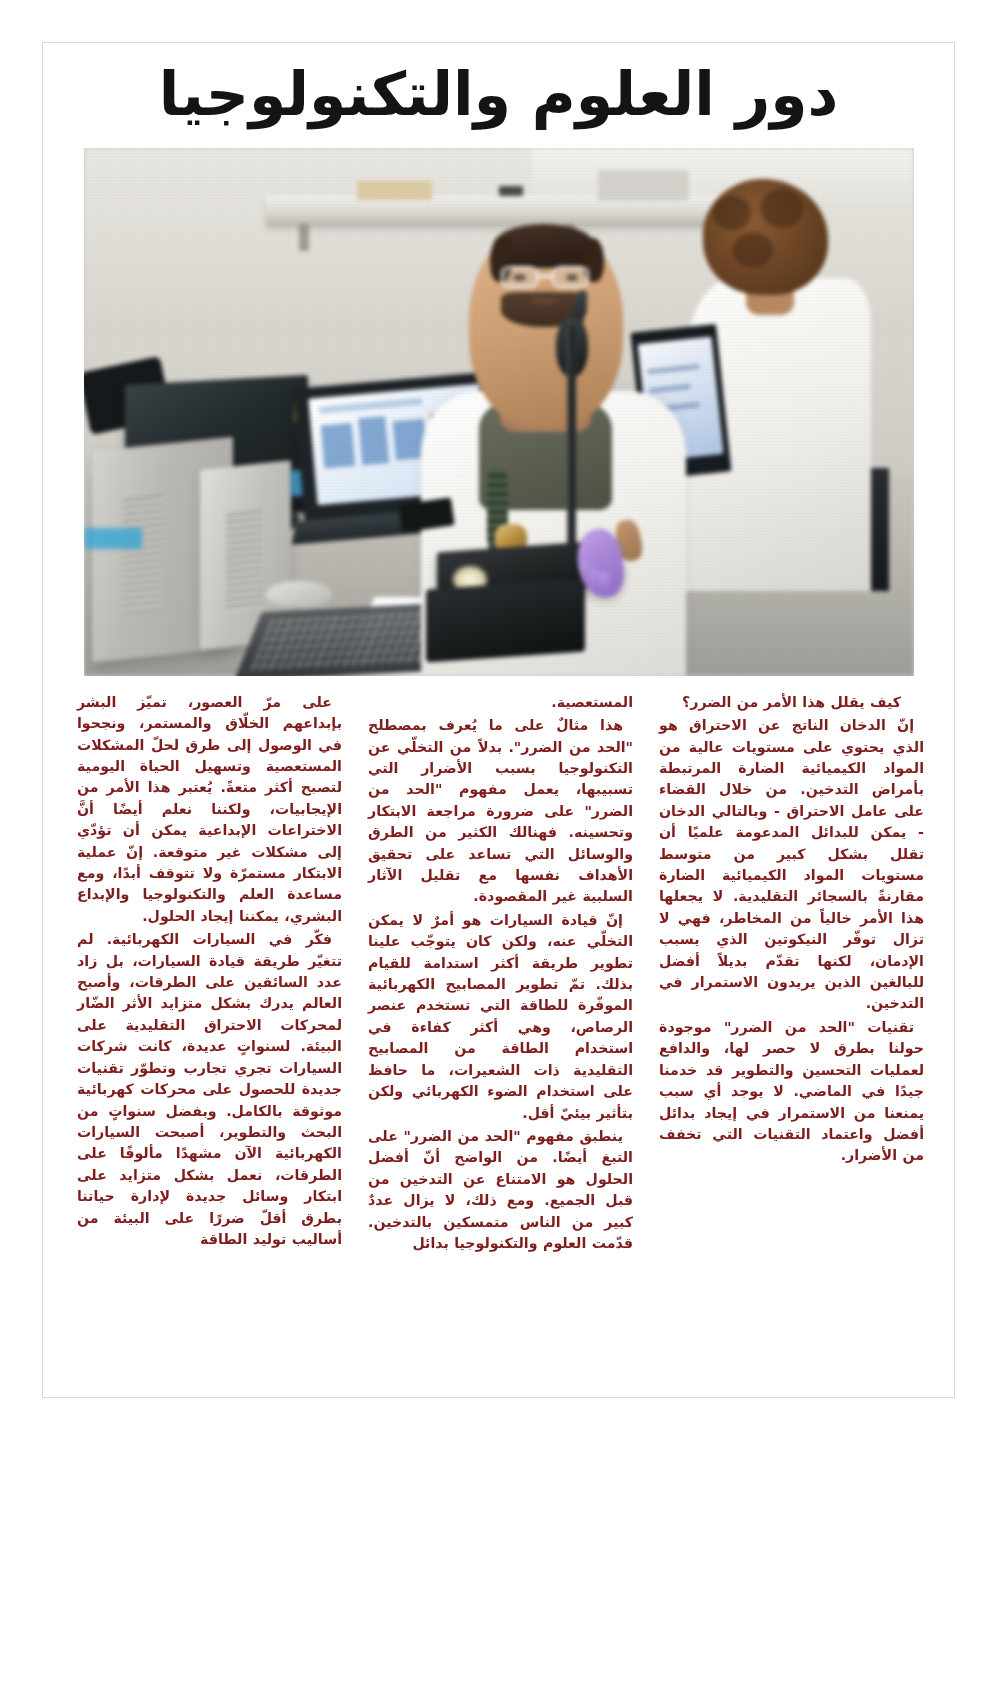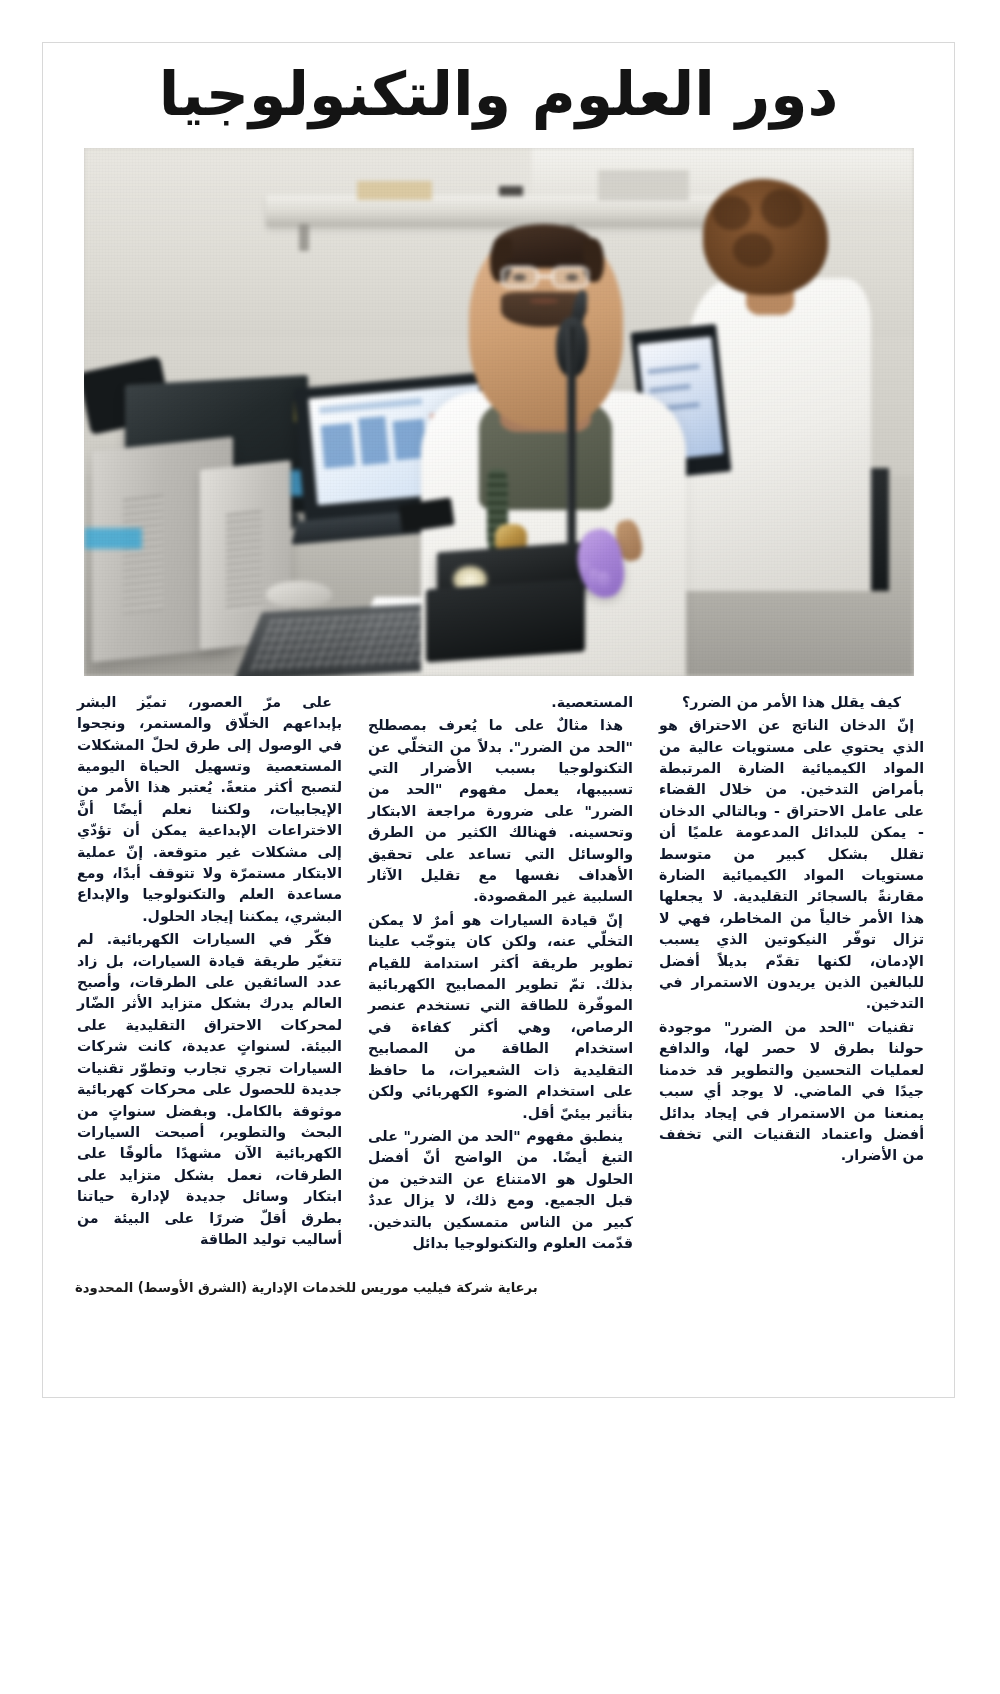--- a/index.html
+++ b/index.html
@@ -407,21 +407,21 @@
   }
   .col {
     flex: 1 1 0;
     min-width: 0;
   }
   .col p {
     margin: 0 0 2px 4px;
     direction: rtl;
     text-align: justify;
     text-align-last: right;
-    color: #0f172a;
+    color: #7f1d1d;
     font-size: 14.2px;
     line-height: 21.4px;
     font-weight: 700;
     font-family: "DejaVu Sans", "Liberation Sans", sans-serif;
     word-spacing: 0.5px;
   }
   .col p.indented { text-indent: 10px; }
   .col p.center-q { text-align: right; text-align-last: center; }
 
   
@@ -578,18 +578,15 @@
     </div>
 
     <div class="col">
       <p class="center-q">كيف يقلل هذا الأمر من الضرر؟</p>
       <p class="indented">إنّ الدخان الناتج عن الاحتراق هو الذي يحتوي على مستويات عالية من المواد الكيميائية الضارة المرتبطة بأمراض التدخين. من خلال القضاء على عامل الاحتراق - وبالتالي الدخان - يمكن للبدائل المدعومة علميًا أن تقلل بشكل كبير من متوسط مستويات المواد الكيميائية الضارة مقارنةً بالسجائر التقليدية. لا يجعلها هذا الأمر خالياً من المخاطر، فهي لا تزال توفّر النيكوتين الذي يسبب الإدمان، لكنها تقدّم بديلاً أفضل للبالغين الذين يريدون الاستمرار في التدخين.</p>
       <p class="indented">تقنيات "الحد من الضرر" موجودة حولنا بطرق لا حصر لها، والدافع لعمليات التحسين والتطوير قد خدمنا جيدًا في الماضي. لا يوجد أي سبب يمنعنا من الاستمرار في إيجاد بدائل أفضل واعتماد التقنيات التي تخفف من الأضرار.</p>
     </div>
 
   </div>
 
-  <div class="credit-bar">
-    <div class="credit">برعاية شركة فيليب موريس للخدمات الإدارية (الشرق الأوسط) المحدودة</div>
-  </div>
 
  </div>
 </div>
 
 </body></html>

